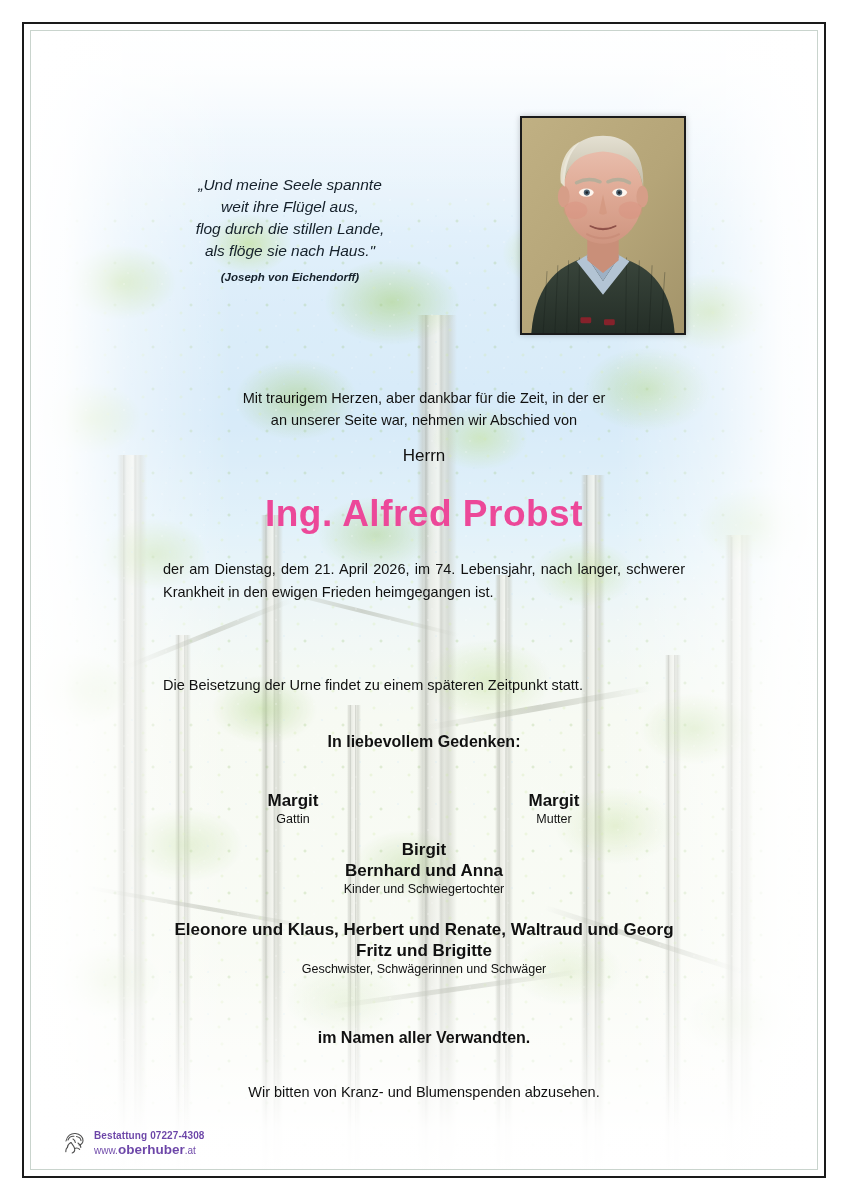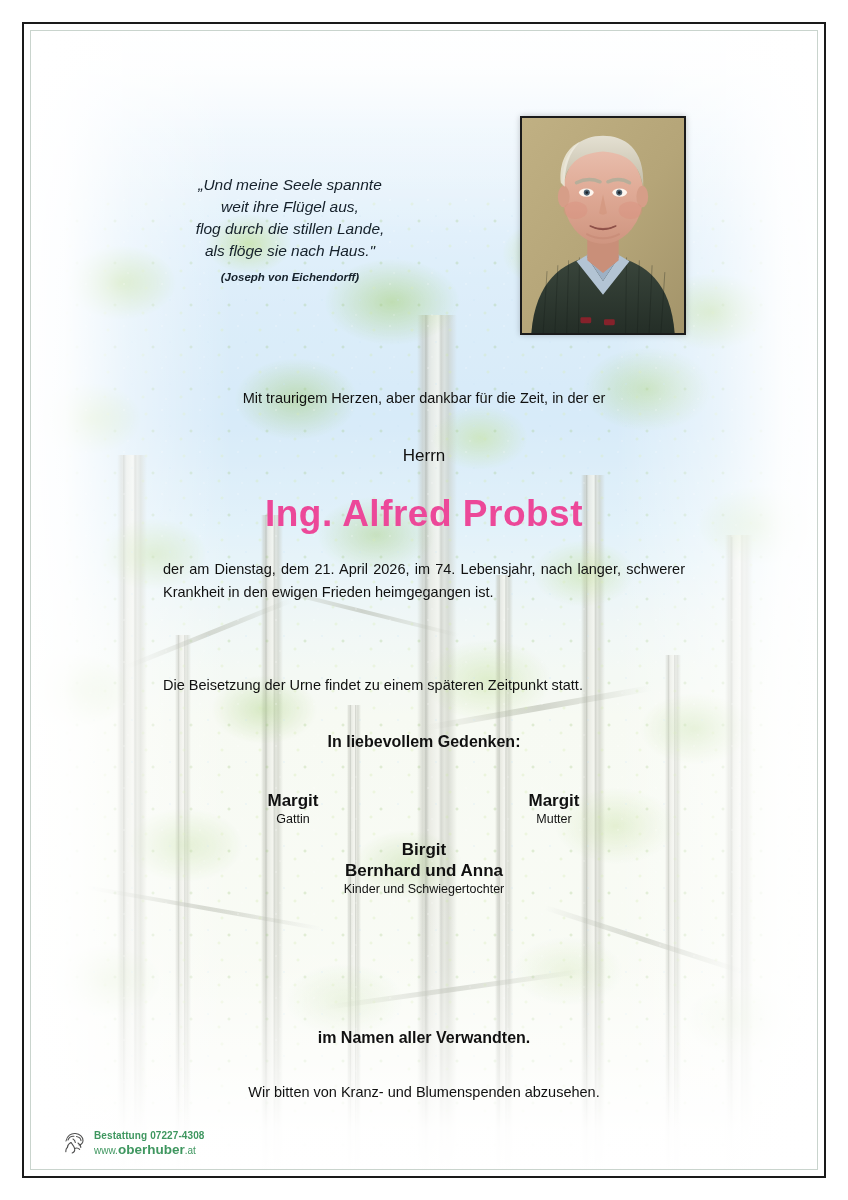--- a/index.html
+++ b/index.html
@@ -305,21 +305,21 @@
   }
 
   
   .footer {
     position: absolute;
     left: 62px;
     top: 1122px;
     display: flex;
     align-items: center;
     gap: 6px;
-    color: #15803d;
+    color: #4c1d95;
     opacity: .82;
   }
   .footer-mark { width: 26px; height: 26px; flex: none; }
   .footer-mark svg { display: block; width: 26px; height: 26px; }
   .footer-lines { line-height: 12.5px; }
   .f-line1 { font-size: 10px; font-weight: 700; letter-spacing: .1px; }
   .f-line2 { font-size: 10px; }
   .f-line2 .big { font-size: 13.5px; font-weight: 700; }
 </style>
 </head>
@@ -437,20 +437,21 @@
 
         <path d="M66 118 q17 9 34 0" stroke="#c0836e" stroke-width="2" fill="none" opacity=".45"></path>
 
         <rect x="60" y="203" width="11" height="6" rx="1.5" fill="#96202c" opacity=".85"></rect>
         <rect x="84" y="205" width="11" height="6" rx="1.5" fill="#96202c" opacity=".85"></rect>
       </svg>
     </div>
 
     <div class="intro">
       <span>Mit traurigem Herzen, aber dankbar für die Zeit, in der er</span><br>
+      <span>an unserer Seite war, nehmen wir Abschied von</span>
     </div>
 
     <div class="herrn">Herrn</div>
 
     <div class="deceased-name">Ing. Alfred Probst</div>
 
     <div class="para p1">der am Dienstag, dem 21. April 2026, im 74. Lebensjahr, nach langer, schwerer Krankheit in den ewigen Frieden heimgegangen ist.</div>
     <div class="para p3">Die Beisetzung der Urne findet zu einem späteren Zeitpunkt statt.</div>
 
     <div class="gedenken">In liebevollem Gedenken:</div>
@@ -464,20 +465,25 @@
       <span class="m-name">Margit</span>
       <span class="m-rel">Mutter</span>
     </div>
 
     <div class="mourner m-children">
       <span class="m-name">Birgit</span>
       <span class="m-name">Bernhard und Anna</span>
       <span class="m-rel">Kinder und Schwiegertochter</span>
     </div>
 
+    <div class="mourner m-siblings">
+      <span class="m-name">Eleonore und Klaus, Herbert und Renate, Waltraud und Georg</span>
+      <span class="m-name">Fritz und Brigitte</span>
+      <span class="m-rel">Geschwister, Schwägerinnen und Schwäger</span>
+    </div>
 
     <div class="verwandte">im Namen aller Verwandten.</div>
 
     <div class="kranz">Wir bitten von Kranz- und Blumenspenden abzusehen.</div>
 
     <div class="footer">
       <span class="footer-mark">
         <svg viewBox="0 0 26 26">
           <g fill="none" stroke="#2b2b2b" stroke-width="1.1" stroke-linecap="round" stroke-linejoin="round">
             <path d="M4 11 C5 6 9 3 13.5 3.5 C18 4 21 7 21 10.5 C21 13 19.5 14.5 17 15"></path>

